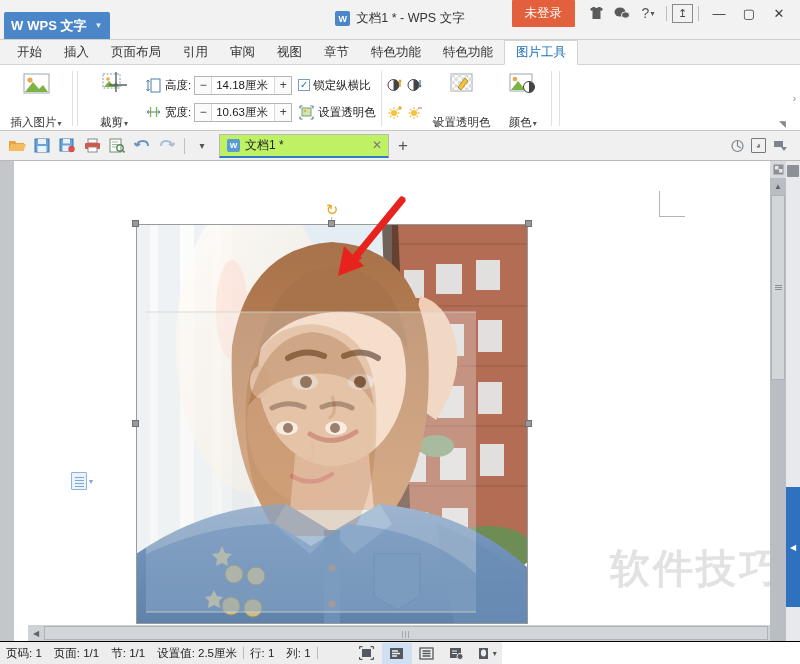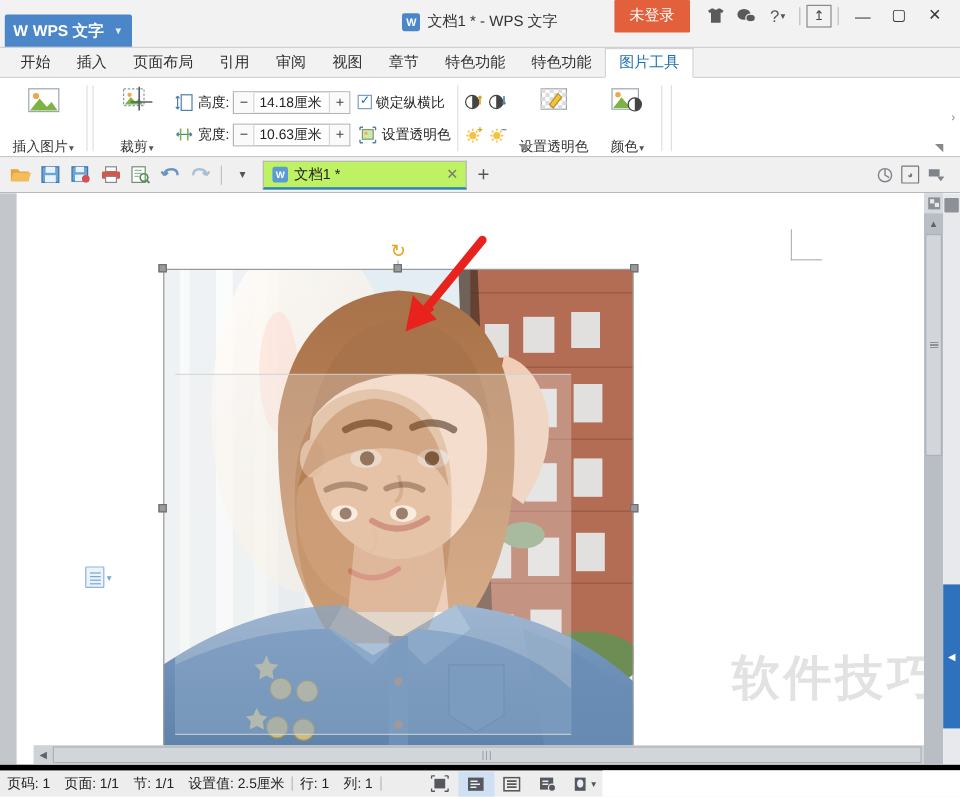--- a/index.html
+++ b/index.html
@@ -240,21 +240,21 @@
               justify-content:center; font-size: 8px; color: #5f6469; }
   .hs-thumb {
     flex: 1 1 auto; height: 14px; background: #d2d5da; border: 1px solid #aeb2b8;
     display: flex; align-items: center; justify-content: center; margin-right: 2px;
   }
   .hs-grip { font-size: 8px; color: #8d9197; letter-spacing: 1px; }
 
   
   .status {
     flex: 0 0 22px; display: flex; align-items: center; background: #ededed;
-    border-top: 5px solid #000000; font-size: 11.5px; color: #222;
+    border-top: 1px solid #000000; font-size: 11.5px; color: #222;
   }
   .status .seg { padding: 0 6px; white-space: nowrap; }
   .status .div { width: 1px; height: 12px; background: #b9b9b9; }
   .status .gap { width: 34px; }
   .sb-ico {
     width: 30px; height: 21px; display: flex; align-items: center; justify-content: center;
     color: #555; font-size: 12px;
   }
   .sb-ico.sel { background: #cfe0f2; }
   .status .rightfill { flex: 1 1 auto; background: #fff; height: 22px; margin-left: 0; }

